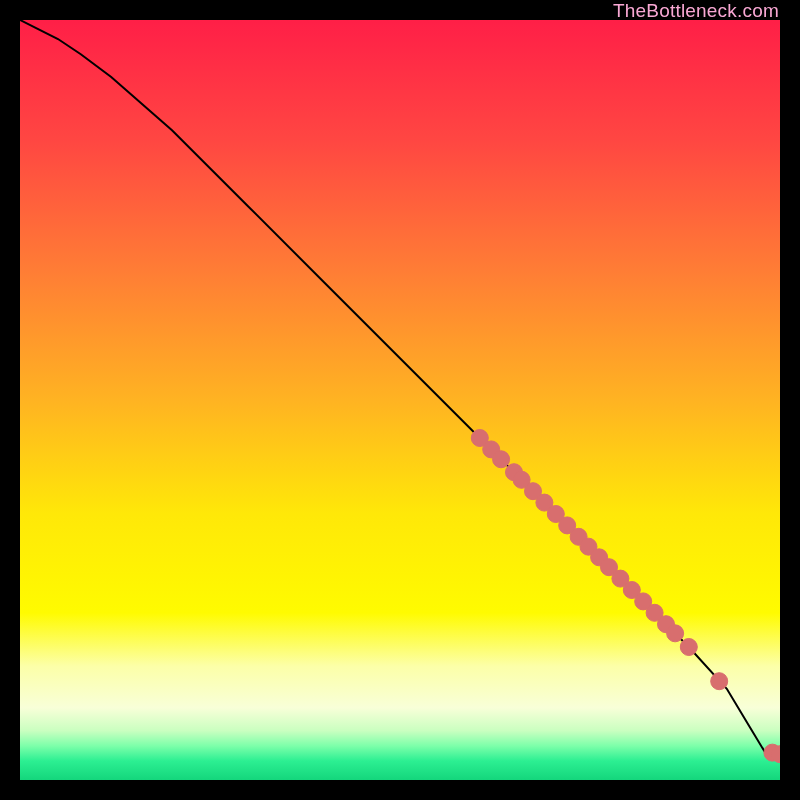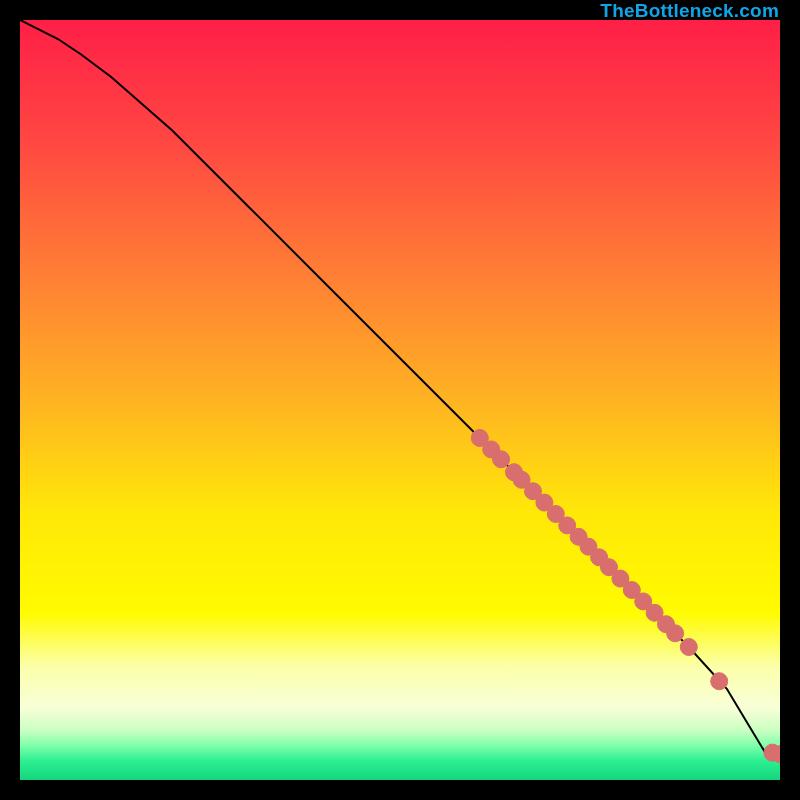--- a/index.html
+++ b/index.html
@@ -17,23 +17,22 @@
     top: 20px;
     width: 760px;
     height: 760px;
     box-sizing: border-box;
   }
   .attribution {
     position: absolute;
     right: 21px;
     top: 0px;
     font-size: 19px;
-    color: #0ea5e9;
+    color: #f9a8d4;
     letter-spacing: 0.2px;
-    font-weight: bold;
   }
   svg {
     position: absolute;
     left: 0;
     top: 0;
   }
 </style>
 </head>
 <body>
 

